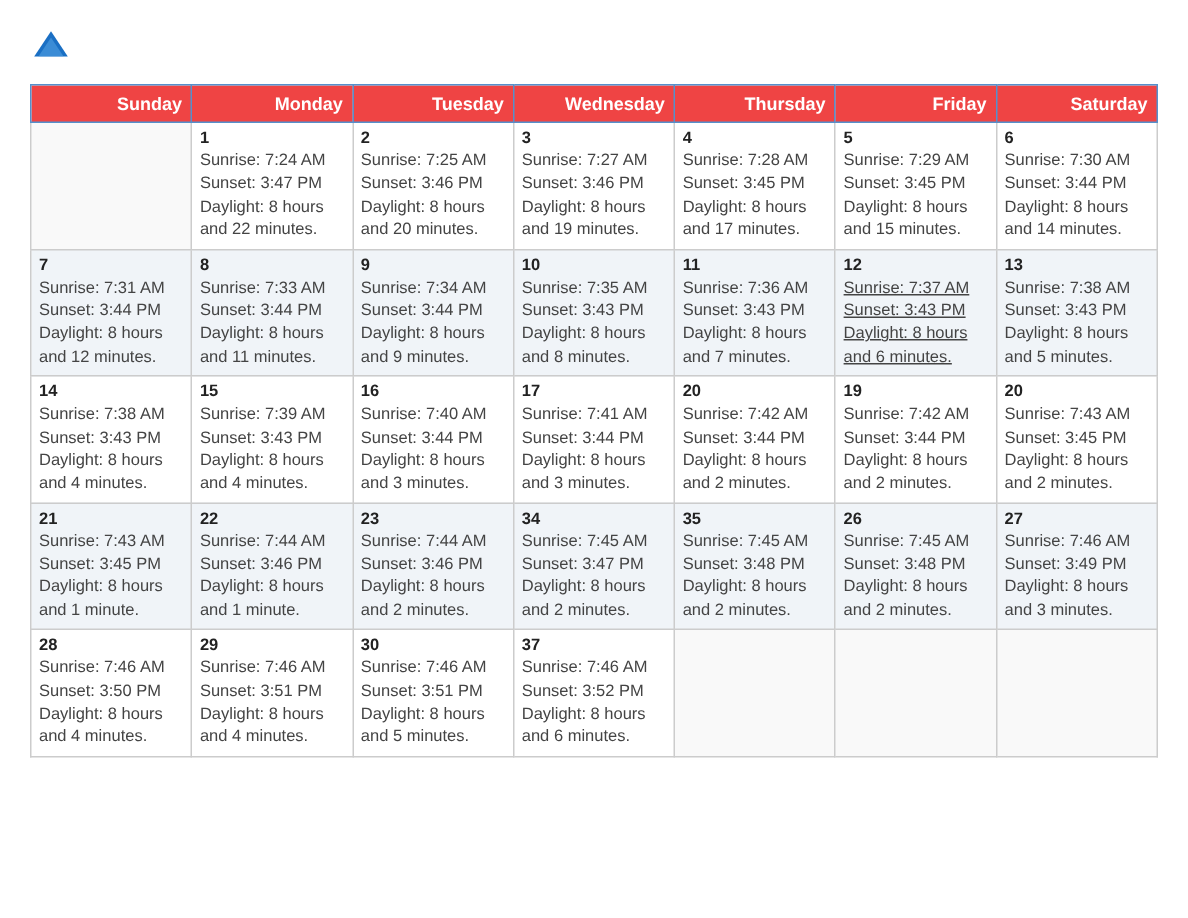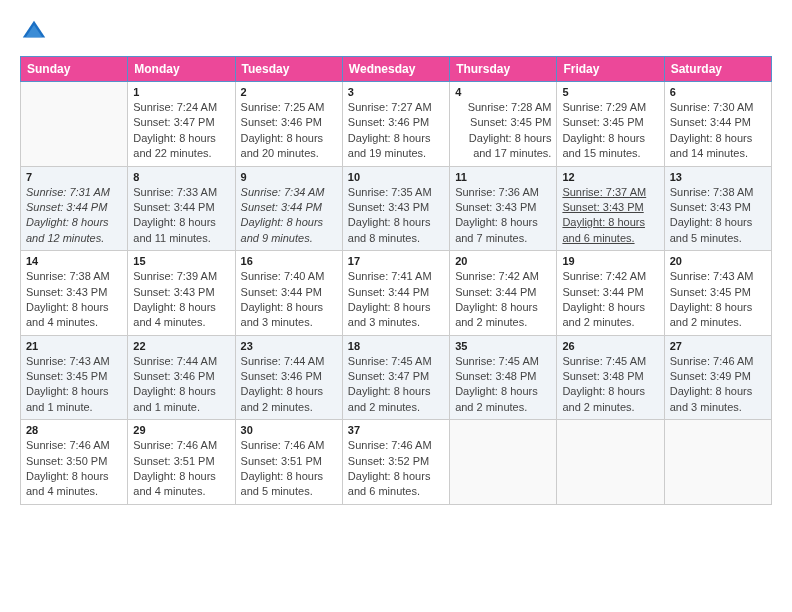--- a/index.html
+++ b/index.html
@@ -54,26 +54,26 @@
       font-size: 14px;
       color: #555;
       margin-top: 2px;
     }
     .calendar {
       width: 100%;
       border-collapse: collapse;
       border: 1px solid #ccc;
     }
     .calendar th {
-      background: #ec4899;
+      background: #ef4444;
       color: #fff;
       font-size: 12px;
       font-weight: bold;
       padding: 5px 6px;
-      text-align: left;
+      text-align: right;
       border: 1px solid #5590cc;
     }
     .calendar td {
       border: 1px solid #ccc;
       vertical-align: top;
       padding: 4px 5px;
       font-size: 9.5px;
       color: #333;
       width: calc(100% / 7);
       height: 82px;
@@ -149,21 +149,21 @@
           </td>
           <td>
             <span class="day-number">3</span>
             <div class="day-info" style="white-space: pre-line;">Sunrise: 7:27 AM
 Sunset: 3:46 PM
 Daylight: 8 hours
 and 19 minutes.</div>
           </td>
           <td>
             <span class="day-number">4</span>
-            <div class="day-info" style="white-space: pre-line; text-align: right;">Sunrise: 7:28 AM
+            <div class="day-info" style="white-space: pre-line;">Sunrise: 7:28 AM
 Sunset: 3:45 PM
 Daylight: 8 hours
 and 17 minutes.</div>
           </td>
           <td>
             <span class="day-number">5</span>
             <div class="day-info" style="white-space: pre-line;">Sunrise: 7:29 AM
 Sunset: 3:45 PM
 Daylight: 8 hours
 and 15 minutes.</div>
@@ -172,35 +172,35 @@
             <span class="day-number">6</span>
             <div class="day-info" style="white-space: pre-line;">Sunrise: 7:30 AM
 Sunset: 3:44 PM
 Daylight: 8 hours
 and 14 minutes.</div>
           </td>
         </tr>
         <tr class="row-shade">
           <td>
             <span class="day-number">7</span>
-            <div class="day-info" style="white-space: pre-line; font-style: italic;">Sunrise: 7:31 AM
+            <div class="day-info" style="white-space: pre-line;">Sunrise: 7:31 AM
 Sunset: 3:44 PM
 Daylight: 8 hours
 and 12 minutes.</div>
           </td>
           <td>
             <span class="day-number">8</span>
             <div class="day-info" style="white-space: pre-line;">Sunrise: 7:33 AM
 Sunset: 3:44 PM
 Daylight: 8 hours
 and 11 minutes.</div>
           </td>
           <td>
             <span class="day-number">9</span>
-            <div class="day-info" style="white-space: pre-line; font-style: italic;">Sunrise: 7:34 AM
+            <div class="day-info" style="white-space: pre-line;">Sunrise: 7:34 AM
 Sunset: 3:44 PM
 Daylight: 8 hours
 and 9 minutes.</div>
           </td>
           <td>
             <span class="day-number">10</span>
             <div class="day-info" style="white-space: pre-line;">Sunrise: 7:35 AM
 Sunset: 3:43 PM
 Daylight: 8 hours
 and 8 minutes.</div>
@@ -294,21 +294,21 @@
 and 1 minute.</div>
           </td>
           <td>
             <span class="day-number">23</span>
             <div class="day-info" style="white-space: pre-line;">Sunrise: 7:44 AM
 Sunset: 3:46 PM
 Daylight: 8 hours
 and 2 minutes.</div>
           </td>
           <td>
-            <span class="day-number">18</span>
+            <span class="day-number">34</span>
             <div class="day-info" style="white-space: pre-line;">Sunrise: 7:45 AM
 Sunset: 3:47 PM
 Daylight: 8 hours
 and 2 minutes.</div>
           </td>
           <td>
             <span class="day-number">35</span>
             <div class="day-info" style="white-space: pre-line;">Sunrise: 7:45 AM
 Sunset: 3:48 PM
 Daylight: 8 hours

